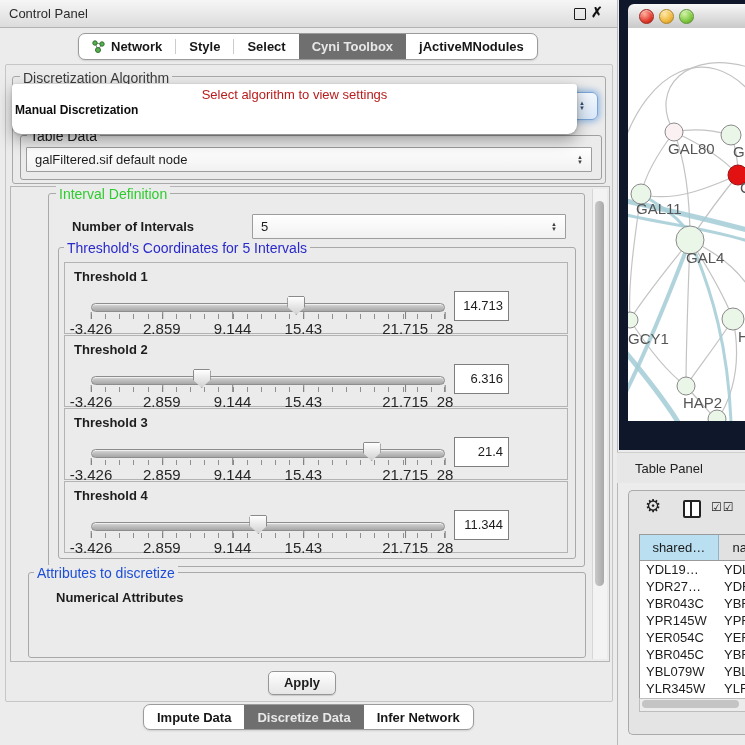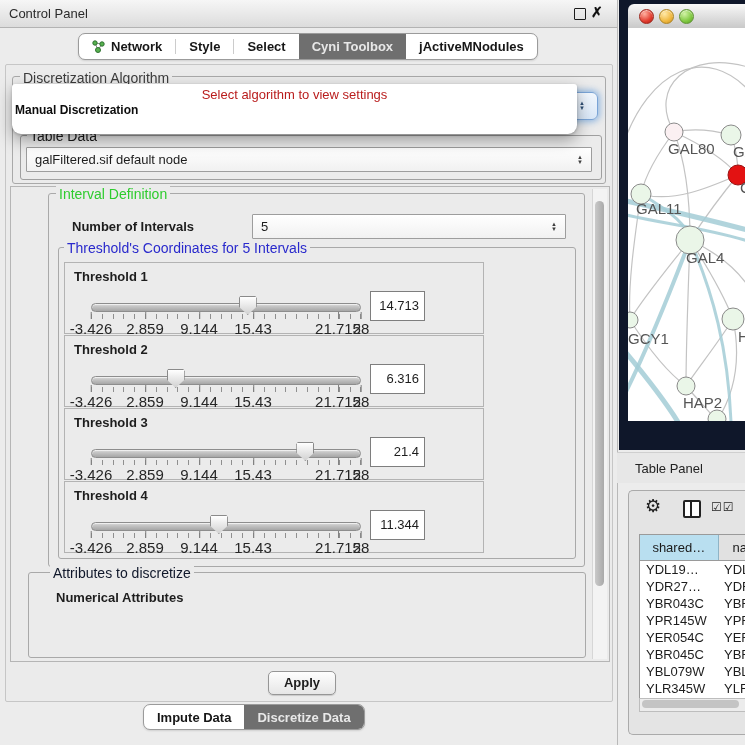--- a/index.html
+++ b/index.html
@@ -56,40 +56,40 @@
      background:linear-gradient(90deg,#c9c9c9,#a9a9a9);}
 
   #interval-group{left:48px;top:193px;width:535px;height:372px;}
   #interval-title{left:56px;top:186px;color:#2ecc2e;}
   #noi-label{position:absolute;left:72px;top:219px;font-size:13px;font-weight:bold;}
   #noi-combo{left:252px;top:214px;width:314px;height:25px;}
 
   #thresholds-group{left:58px;top:247px;width:516px;height:310px;}
   #thresholds-title{left:64px;top:240px;color:#2929cc;}
 
-  .tbox{position:absolute;left:64px;width:420px;height:72px;background:#ebebeb;border:1px solid #b3b3b3;box-sizing:border-box;}
+  .tbox{position:absolute;left:64px;width:504px;height:72px;background:#ebebeb;border:1px solid #b3b3b3;box-sizing:border-box;}
   #tbox-0{top:262px;} #tbox-1{top:335px;} #tbox-2{top:408px;} #tbox-3{top:481px;}
   .th-label{position:absolute;left:9px;top:6px;font-size:13px;font-weight:bold;}
   .slider-zone{position:absolute;left:26px;right:122px;top:0;bottom:0;}
   .track{position:absolute;left:0;right:0;top:40px;height:7px;border:1px solid #8d8d8d;border-radius:5px;
      background:linear-gradient(#d6d6d6,#a6a6a6);box-shadow:inset 0 1px 1px rgba(255,255,255,.7);}
   .handle{position:absolute;top:33px;width:16px;height:17px;margin-left:-8px;
      background:linear-gradient(#ffffff,#d2d2d2);border:1px solid #8a8a8a;
      clip-path:polygon(8% 0,92% 0,100% 12%,100% 55%,50% 100%,0 55%,0 12%);}
   .minor-ticks{position:absolute;left:0;right:0;top:51px;height:5px;
      background:repeating-linear-gradient(90deg,#8f8f8f 0,#8f8f8f 1px,transparent 1px,transparent 4%);}
   .minor-ticks::after{content:"";position:absolute;right:0;top:0;width:1px;height:5px;background:#8f8f8f;}
   .tl{position:absolute;top:57px;transform:translateX(-50%);font-size:15px;font-weight:normal;color:#262626;white-space:nowrap;}
   .tl::before{content:"";position:absolute;left:50%;top:-8px;width:1px;height:7px;background:#7d7d7d;}
   .tl-0{left:0;} .tl-1{left:20%;} .tl-2{left:40%;} .tl-3{left:60%;} .tl-4{left:80%;margin-left:31px;} .tl-5{left:100%;}
   .vbox{position:absolute;right:58px;top:28px;width:48px;height:28px;background:#fff;border:1px solid #7e7e7e;
      font-size:13px;line-height:28px;text-align:right;padding-right:5px;}
 
   #attr-group{left:28px;top:572px;width:556px;height:84px;}
-  #attr-title{left:50px;top:565px;color:#0f172a;}
+  #attr-title{left:34px;top:565px;color:#1d4ed8;}
   #attr-subtitle{position:absolute;left:56px;top:590px;font-size:13px;font-weight:bold;}
   #attr-list{position:absolute;left:60px;top:608px;width:500px;height:48px;background:#fff;
      border:1px solid #ababab;overflow:hidden;box-sizing:border-box;}
   .attr-item{position:absolute;left:8px;font-size:13px;color:#141414;white-space:nowrap;}
   #attr-scroll{position:absolute;right:0;top:0;bottom:0;width:13px;background:#efefef;border-left:1px solid #cfcfcf;}
   #attr-thumb{position:absolute;left:2px;top:2px;width:8px;height:26px;border-radius:4px;background:#b2b2b2;}
 
   #apply-btn{position:absolute;left:268px;top:671px;width:66px;height:22px;border:1px solid #969696;border-radius:5px;
      background:linear-gradient(#fefefe,#e6e6e6);font-size:13px;font-weight:bold;text-align:center;line-height:22px;
      box-shadow:0 1px 1px rgba(0,0,0,.15);}
@@ -280,20 +280,23 @@
   <span id="attr-subtitle">Numerical Attributes</span>
 
   <div id="apply-btn">Apply</div>
 
   <div id="bottom-tabs" class="tabstrip">
     <div class="seg">
       <span>Impute Data</span>
     </div>
     <div class="seg sel">
       <span>Discretize Data</span>
+    </div>
+    <div class="seg">
+      <span>Infer Network</span>
     </div>
   </div>
 </div>
 
 <div id="net-window">
   <div id="net-titlebar">
     <span id="light-red" class="light"></span>
     <span id="light-yellow" class="light"></span>
     <span id="light-green" class="light"></span>
   </div>

